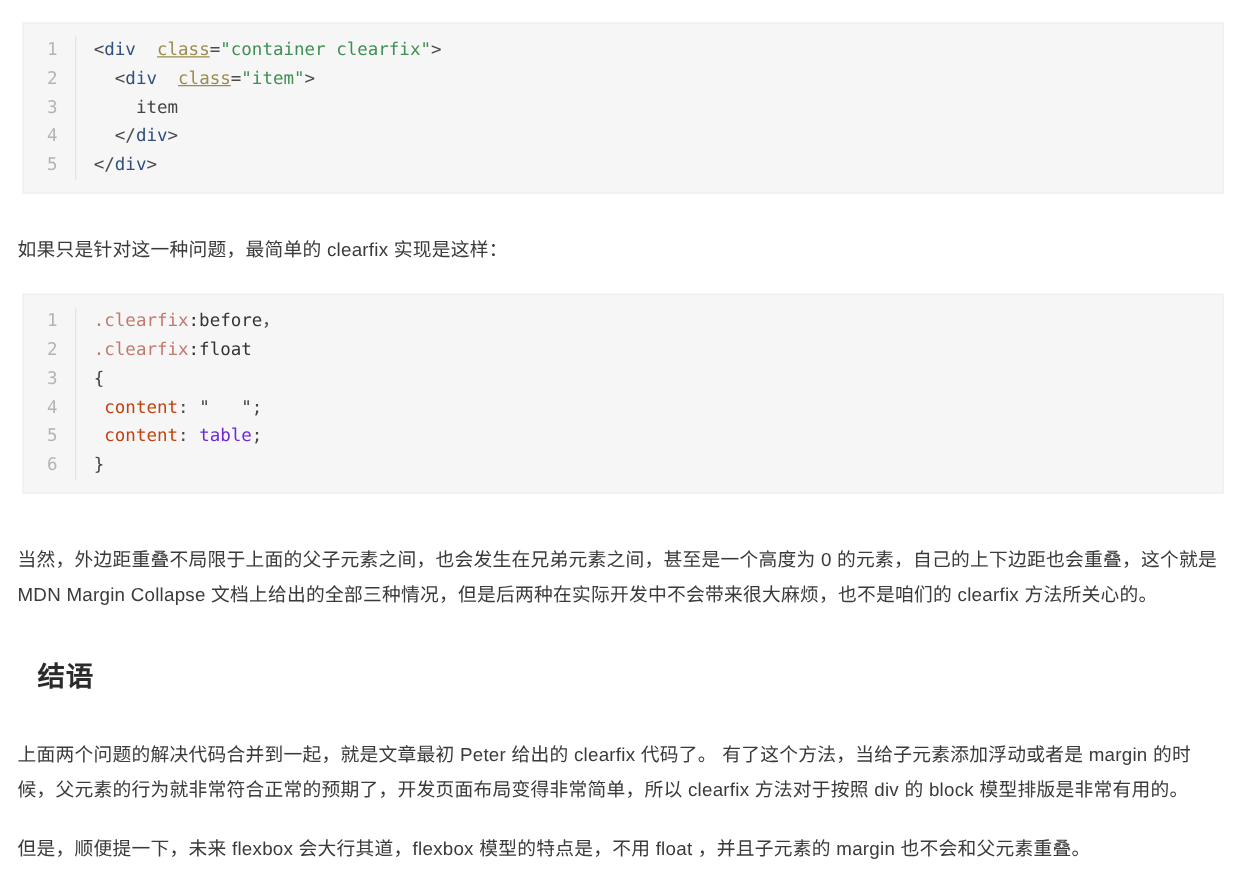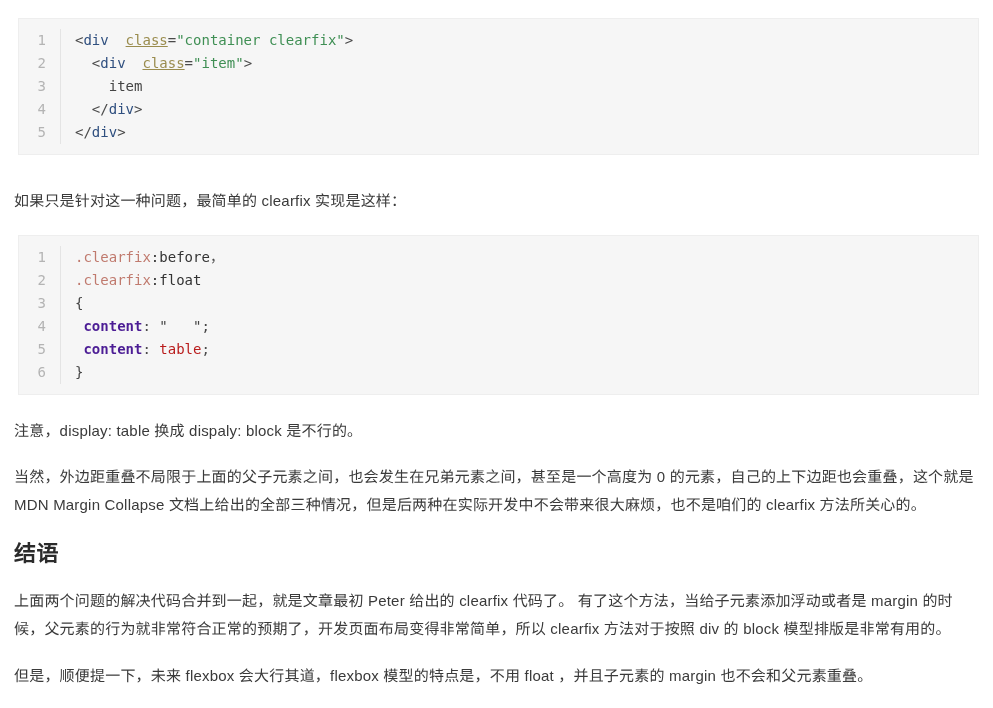--- a/index.html
+++ b/index.html
@@ -60,36 +60,36 @@
   }
 
   
   .tok-tag      { color: #2f4f7f; }
   .tok-attr     { color: #9a8c4e; text-decoration: underline; }
   .tok-string   { color: #3f8f54; }
   .tok-punct    { color: #4a4a4a; }
   .tok-text     { color: #444444; }
   .tok-selector { color: #c07a6e; margin-top: 27px; }
   .tok-pseudo   { color: #333333; }
-  .tok-prop     { color: #4c1d95; font-weight: bold; }
-  .tok-value    { color: #b91c1c; text-align: right; }
+  .tok-prop     { color: #c2410c; }
+  .tok-value    { color: #6d28d9; text-align: right; }
   .tok-brace    { color: #444444; }
 
   
   p.para {
     margin: 0;
     padding: 0;
     font-size: 15px;
     line-height: 28px;
     color: #3a3a3a;
     letter-spacing: 0.2px;
   }
 
   h2.heading {
-    margin: 0;
+    margin: 16px;
     padding: 0;
     font-size: 22px;
     line-height: 30px;
     font-weight: bold;
     color: #2b2b2b;
     letter-spacing: 0.5px;
   }
 
   
   .sp-a { height: 32px; }
@@ -156,21 +156,20 @@
       <span class="code-txt"> <span class="tok-prop">content</span><span class="tok-punct">: </span><span class="tok-value">table</span><span class="tok-punct">;</span></span>
     </div>
     <div class="code-line">
       <span class="ln">6</span>
       <span class="code-txt tok-brace">}</span>
     </div>
   </div>
 
   <div class="sp-c"></div>
 
-  <p class="para">注意，display: table 换成 dispaly: block 是不行的。</p>
 
   <div class="sp-d"></div>
 
   <p class="para">当然，外边距重叠不局限于上面的父子元素之间，也会发生在兄弟元素之间，甚至是一个高度为 0 的元素，自己的上下边距也会重叠，这个就是 MDN Margin Collapse 文档上给出的全部三种情况，但是后两种在实际开发中不会带来很大麻烦，也不是咱们的 clearfix 方法所关心的。</p>
 
   <div class="sp-e"></div>
 
   <h2 class="heading">结语</h2>
 
   <div class="sp-f"></div>

